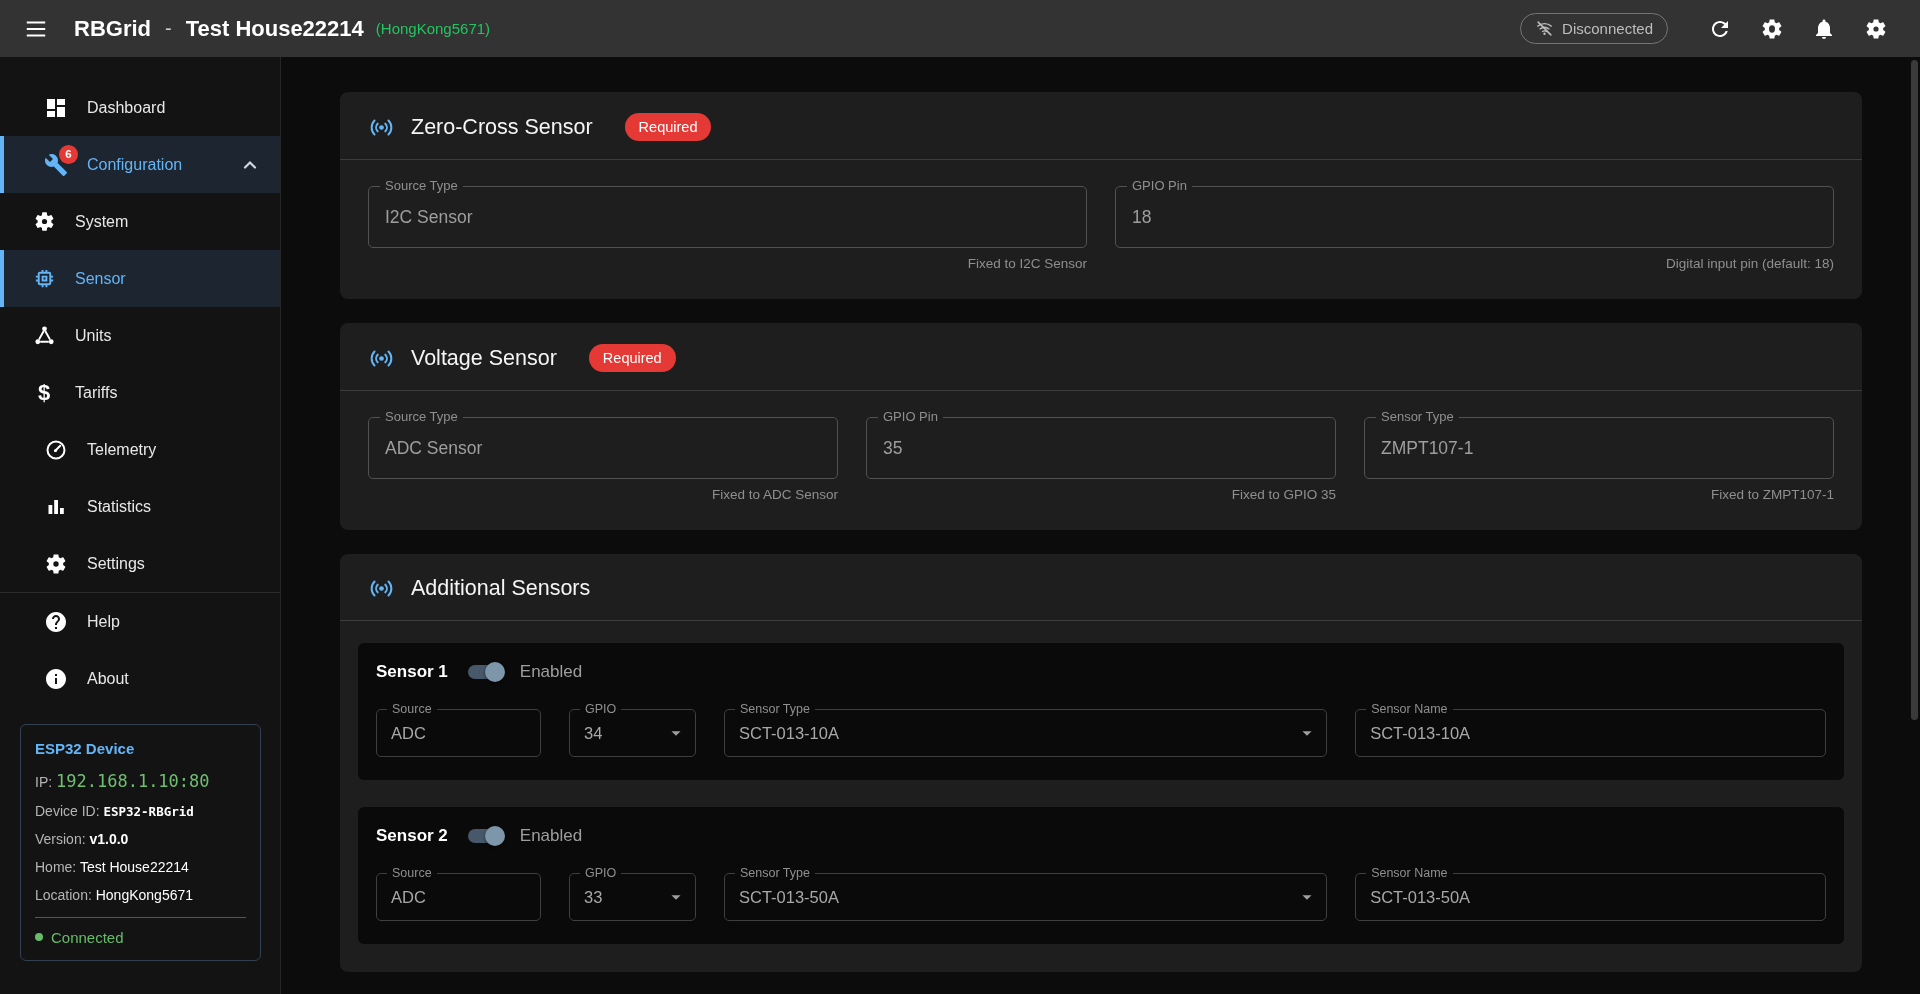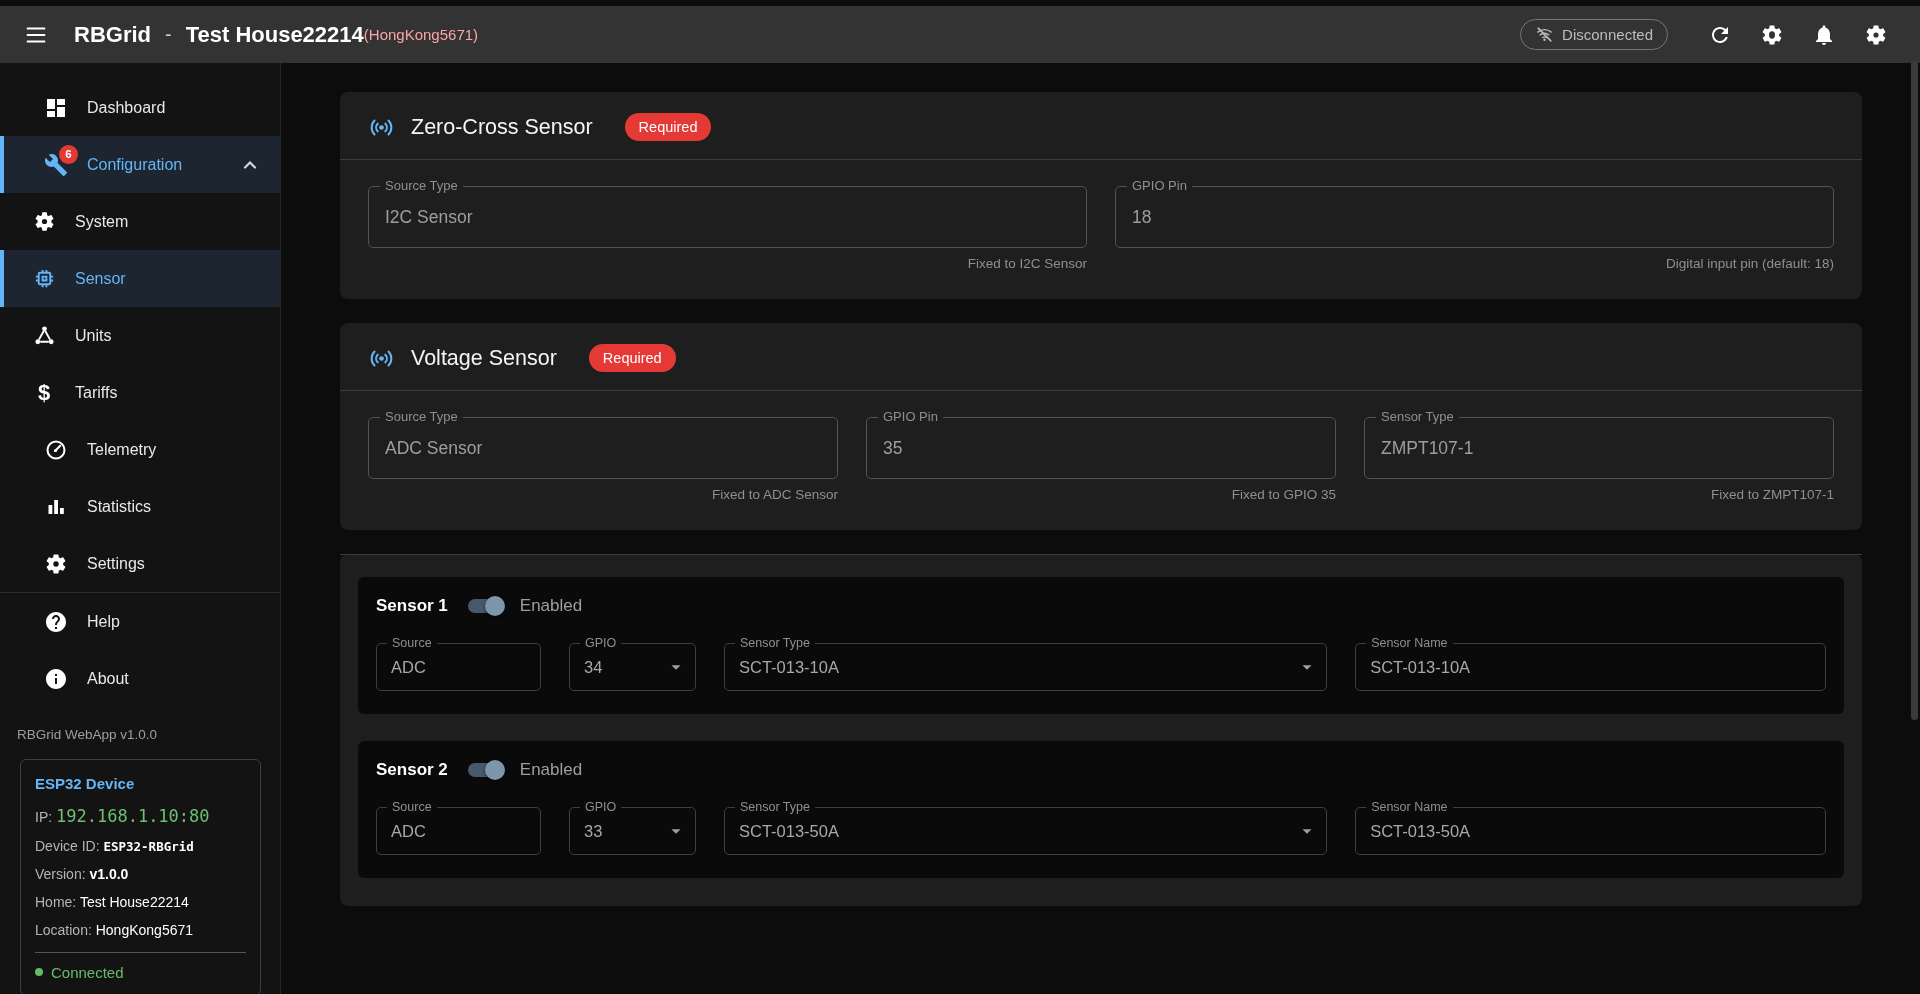--- a/index.html
+++ b/index.html
@@ -1,27 +1,27 @@
 <!DOCTYPE html>
 <html><head>
 <meta charset="utf-8">
 <style>
   * { margin:0; padding:0; box-sizing:border-box; }
   html,body { width:1920px; height:994px; overflow:hidden; background:#0c0c0c;
               font-family:"Liberation Sans", sans-serif; }
 
   
-  .topbar { position:fixed; left:0; top:6px; width:1920px; height:57px; background:#333333;
+  .topbar { position:fixed; left:0; top:0; width:1920px; height:57px; background:#333333;
             display:flex; align-items:center; padding:0 22px 0 14px; z-index:30; }
   .icon-btn { width:44px; height:44px; border-radius:50%; display:flex; align-items:center;
               justify-content:center; color:#ffffff; cursor:pointer; background:none; border:none; }
   .brand { color:#fff; font-size:22px; font-weight:700; margin-left:16px; }
   .brand-sep { color:#cfcfcf; font-size:20px; margin:0 14px; }
   .page-title { color:#fff; font-size:22px; font-weight:700; }
-  .page-sub { color:#fca5a5; font-size:15px; }
+  .page-sub { color:#22c55e; font-size:15px; margin-left:12px; }
   .topbar-right { margin-left:auto; display:flex; align-items:center; gap:8px; }
   .chip-status { display:flex; align-items:center; gap:8px; height:31px; padding:0 14px;
                  border:1px solid #757575; border-radius:16px; color:#bdbdbd; font-size:15px;
                  margin-right:22px; }
 
   
   .sidebar { position:fixed; left:0; top:57px; width:281px; bottom:0; background:#131313;
              border-right:1px solid #262626; z-index:20; }
   .nav { padding-top:22px;text-align:right; }
   .nav-item { height:57px; display:flex; align-items:center; padding-left:40px; gap:19px;
@@ -275,21 +275,20 @@
     <div class="nav-item">
       <span class="nicon">
         <svg width="24" height="24" viewBox="0 0 24 24" fill="currentColor">
             <path d="M12 2C6.48 2 2 6.48 2 12s4.48 10 10 10 10-4.48 10-10S17.52 2 12 2zm1 15h-2v-6h2v6zm0-8h-2V7h2v2z"></path>
           </svg>
       </span>
       <span>About</span>
     </div>
   </nav>
 
-  <div class="app-version">RBGrid WebApp v1.0.0</div>
 
   <div class="device-card">
     <div class="device-title">ESP32 Device</div>
     <div class="device-row">
       <span class="lab">IP:</span>
       <span class="mono-green">192.168.1.10:80</span>
     </div>
     <div class="device-row">
       <span class="lab">Device ID:</span>
       <span class="mono-white">ESP32-RBGrid</span>
@@ -377,20 +376,29 @@
         <div class="mfield">
           <span class="flabel">Sensor Type</span>
           <span>ZMPT107-1</span>
         </div>
         <div class="fhelper">Fixed to ZMPT107-1</div>
       </div>
     </div>
   </section>
 
   <section class="card">
+    <div class="card-header">
+      <span class="hicon">
+        <svg width="27" height="27" viewBox="0 0 24 24">
+          <circle cx="12" cy="12" r="2.1" fill="currentColor"></circle>
+          <path d="M8.6 15.4a4.9 4.9 0 0 1 0-6.8M5.8 18.2a8.8 8.8 0 0 1 0-12.4M15.4 8.6a4.9 4.9 0 0 1 0 6.8M18.2 5.8a8.8 8.8 0 0 1 0 12.4" stroke="currentColor" stroke-width="1.8" fill="none" stroke-linecap="round"></path>
+        </svg>
+      </span>
+      <span class="card-title">Additional Sensors</span>
+    </div>
     <div class="card-divider"></div>
     <div class="sensors-body">
 
       <div class="sensor-card">
         <div class="sensor-head">
           <span class="sensor-name">Sensor 1</span>
           <span class="switch">
               <span class="thumb"></span>
             </span>
           <span class="sensor-state">Enabled</span>

